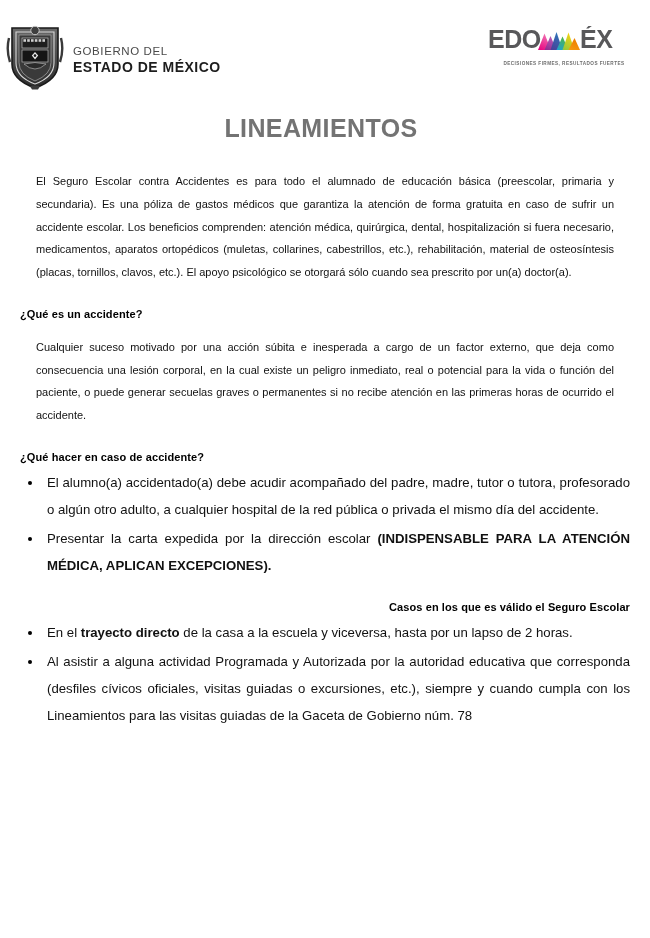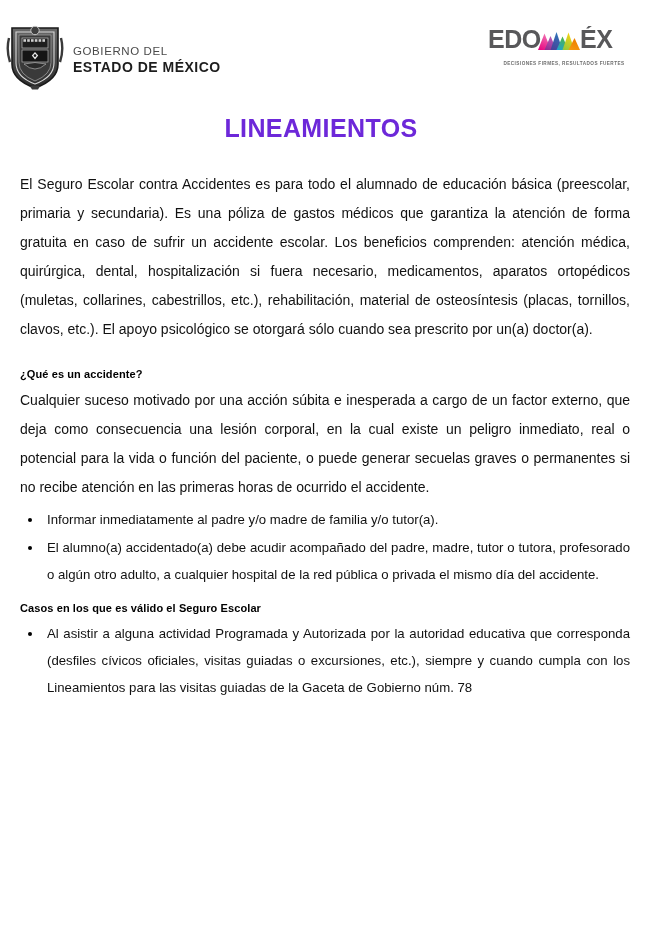--- a/index.html
+++ b/index.html
@@ -69,46 +69,46 @@
     transform: scaleX(1.02);
   }
 
   
   .doc-title {
     text-align: center;
     font-size: 25px;
     font-weight: 700;
     letter-spacing: 0.4px;
     margin: 22px 8px 0 0;
-    color: #6d28d9;
+    color: #737373;
   }
 
   
   .content {
     padding: 0 20px 0 20px;
   }
   p.para {
     text-align: justify;
-    font-size: 14px;
+    font-size: 11px;
     line-height: 2.07;
-    margin: 0;
+    margin: 16px;
     color: #111;
     hyphens: none;
   }
   .para.first { margin-top: 27px; }
   .gap-md { margin-top: 21px; }
 
   h2.section {
     font-size: 11px;
     font-weight: 700;
     margin: 24px 0 6px 0;
     color: #000;
     letter-spacing: 0.1px;
   }
-  h2.section.tight { margin-top: 13px; }
+  h2.section.tight { margin-top: 22px; text-align: right; }
 
   ul.bullets {
     list-style: none;
     margin: 4px 0 0 0;
     padding: 0;
   }
   ul.bullets > li {
     position: relative;
     padding-left: 27px;
     text-align: justify;
@@ -217,25 +217,27 @@
 <div class="content">
 
   <p class="para first">El Seguro Escolar contra Accidentes es para todo el alumnado de educación básica (preescolar, primaria y secundaria). Es una póliza de gastos médicos que garantiza la atención de forma gratuita en caso de sufrir un accidente escolar. Los beneficios comprenden: atención médica, quirúrgica, dental, hospitalización si fuera necesario, medicamentos, aparatos ortopédicos (muletas, collarines, cabestrillos, etc.), rehabilitación, material de osteosíntesis (placas, tornillos, clavos, etc.). El apoyo psicológico se otorgará sólo cuando sea prescrito por un(a) doctor(a).</p>
 
   <h2 class="section">¿Qué es un accidente?</h2>
 
   <p class="para">Cualquier suceso motivado por una acción súbita e inesperada a cargo de un factor externo, que deja como consecuencia una lesión corporal, en la cual existe un peligro inmediato, real o potencial para la vida o función del paciente, o puede generar secuelas graves o permanentes si no recibe atención en las primeras horas de ocurrido el accidente.</p>
 
 
 
+  <h2 class="section">¿Qué hacer en caso de accidente?</h2>
 
   <ul class="bullets">
-    <li>Informar inmediatamente al padre y/o madre de familia y/o tutor(a).</li>
     <li>El alumno(a) accidentado(a) debe acudir acompañado del padre, madre, tutor o tutora, profesorado o algún otro adulto, a cualquier hospital de la red pública o privada el mismo día del accidente.</li>
+    <li><span>Presentar la carta expedida por la dirección escolar </span><b>(INDISPENSABLE PARA LA ATENCIÓN MÉDICA, APLICAN EXCEPCIONES).</b></li>
   </ul>
 
   <h2 class="section tight">Casos en los que es válido el Seguro Escolar</h2>
 
   <ul class="bullets">
+    <li><span>En el </span><b>trayecto directo</b><span> de la casa a la escuela y viceversa, hasta por un lapso de 2 horas.</span></li>
     <li>Al asistir a alguna actividad Programada y Autorizada por la autoridad educativa que corresponda (desfiles cívicos oficiales, visitas guiadas o excursiones, etc.), siempre y cuando cumpla con los Lineamientos para las visitas guiadas de la Gaceta de Gobierno núm. 78</li>
   </ul>
 
 </div>
 
 </body></html>

